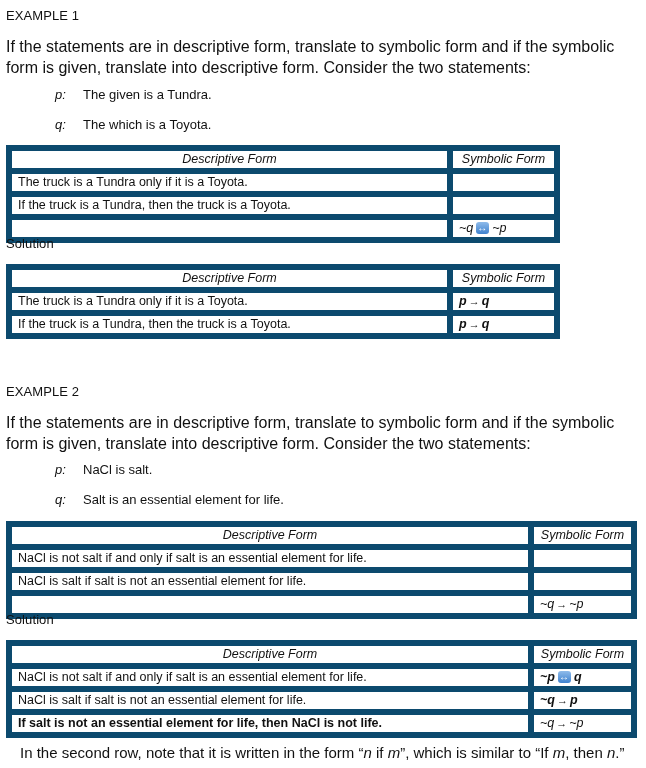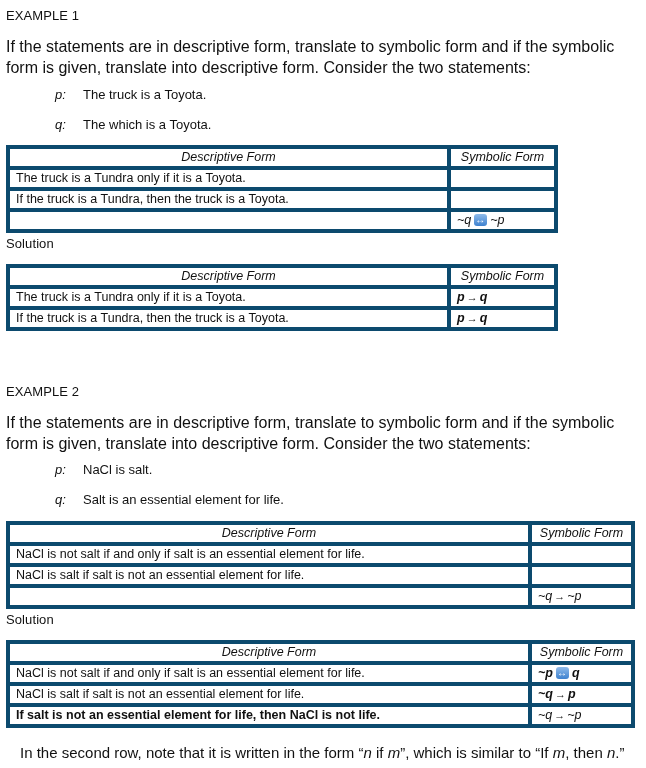--- a/index.html
+++ b/index.html
@@ -11,21 +11,21 @@
   .abs { position: absolute; }
   .heading { font-size: 13px; letter-spacing: 0.1px; }
   .para { font-size: 16px; line-height: 21px; width: 630px; }
   .stmt { font-size: 13px; display: flex; }
   .stmt .var { font-style: italic; width: 28px; display: inline-block; }
   table.tt {
     position: absolute; border-collapse: collapse; font-size: 12.5px;
     table-layout: fixed;
   }
   table.tt td, table.tt th {
-    border: 4px solid #0c4a6e; height: 17px; padding: 0 6px;
+    border: 6px solid #0c4a6e; height: 17px; padding: 0 6px;
     white-space: nowrap; overflow: hidden; font-weight: normal; line-height: 17px;
   }
   table.tt th { font-style: italic; text-align: center; }
   table.tt th.sym { }
   table.tt td.bold { font-weight: bold; }
   .sym-cell { font-style: italic; }
   .sym-cell.b { font-weight: bold; }
   .bicond {
     display: inline-block; width: 13px; height: 12px; border-radius: 3px;
     background: linear-gradient(#8fbbea, #3f82cf); vertical-align: -2px;
@@ -38,21 +38,21 @@
   .arrow { font-style: normal; font-weight: normal; margin: 0 2px; font-size: 11px; }
   .note i { font-style: italic; }
 </style>
 </head>
 <body>
 
 <div class="abs heading" style="left:6px; top:8px;text-align:center;">EXAMPLE 1</div>
 <div class="abs para" style="left:6px; top:36px;">If the statements are in descriptive form, translate to symbolic form and if the symbolic form is given, translate into descriptive form.  Consider the two statements:</div>
 <div class="abs stmt" style="left:55px; top:87px;">
   <span class="var">p:</span>
-  <span>The truck is a Toyota.</span>
+  <span>The given is a Tundra.</span>
 </div>
 <div class="abs stmt" style="left:55px; top:117px;">
   <span class="var">q:</span>
   <span>The which is a Toyota.</span>
 </div>
 
 <table class="tt" style="left:6px; top:145px; width:548px;">
   <colgroup>
       <col style="width:441px">
       <col style="width:107px">

